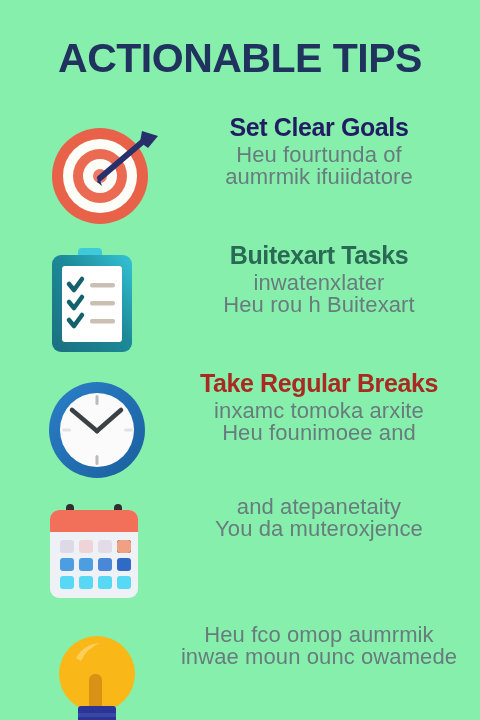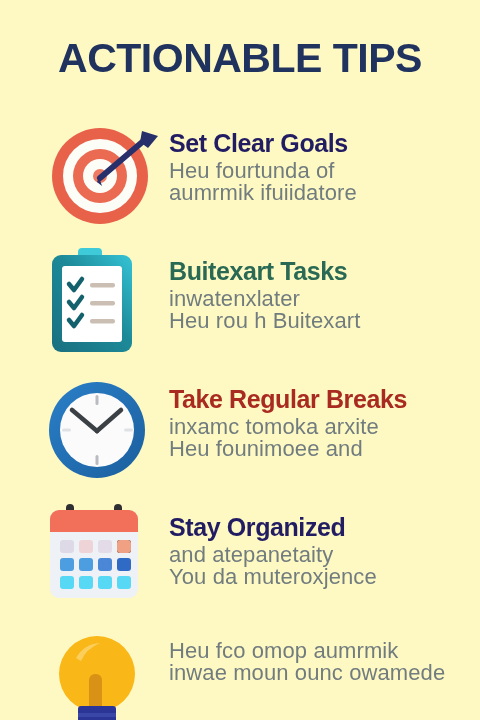--- a/index.html
+++ b/index.html
@@ -10,21 +10,21 @@
     width: 480px;
     height: 720px;
     background: #fdfdf8;
     font-family: "Liberation Sans", sans-serif;
     overflow: hidden;
   }
   .poster {
     position: relative;
     width: 480px;
     height: 720px;
-    background: #fef9c3;
+    background: #86efac;
     box-sizing: border-box;
   }
 
   
   .poster-title {
     position: absolute;
     top: 34px;
     left: 0;
     width: 480px;
     text-align: center;
@@ -51,22 +51,23 @@
   .tip-icon {
     position: absolute;
     left: 42px;
     top: 6px;
     width: 126px;
     height: 112px;
   }
   .tip-text {
     position: absolute;
     left: 169px;
-    top: 16px;
+    top: 0;
     width: 300px;
+    text-align: center;
   }
   .tip-title {
     font-size: 25px;
     line-height: 30px;
     font-weight: bold;
     letter-spacing: -0.4px;
     margin: 0 0 2px 0;
     white-space: nowrap;
   }
   .tip-desc {
@@ -189,21 +190,20 @@
           <rect x="37" y="56" width="14" height="13" rx="3" fill="#4d9ee0"></rect>
           <rect x="56" y="56" width="14" height="13" rx="3" fill="#4a87d6"></rect>
           <rect x="75" y="56" width="14" height="13" rx="3" fill="#2f6bc4"></rect>
           <rect x="18" y="74" width="14" height="13" rx="3" fill="#57d8f5"></rect>
           <rect x="37" y="74" width="14" height="13" rx="3" fill="#57d8f5"></rect>
           <rect x="56" y="74" width="14" height="13" rx="3" fill="#57d8f5"></rect>
           <rect x="75" y="74" width="14" height="13" rx="3" fill="#57d8f5"></rect>
         </svg>
       </div>
       <div class="tip-text">
-        <div class="tip-title" style="color:#221c63">Stay Organized</div>
         <div class="tip-desc">
           <span>and atepanetaity</span>
           <span>You da muteroxjence</span>
         </div>
       </div>
     </div>
 
     <div class="tip-row">
       <div class="tip-icon">
         <svg class="ic" viewBox="0 0 126 112" xmlns="http://www.w3.org/2000/svg">

